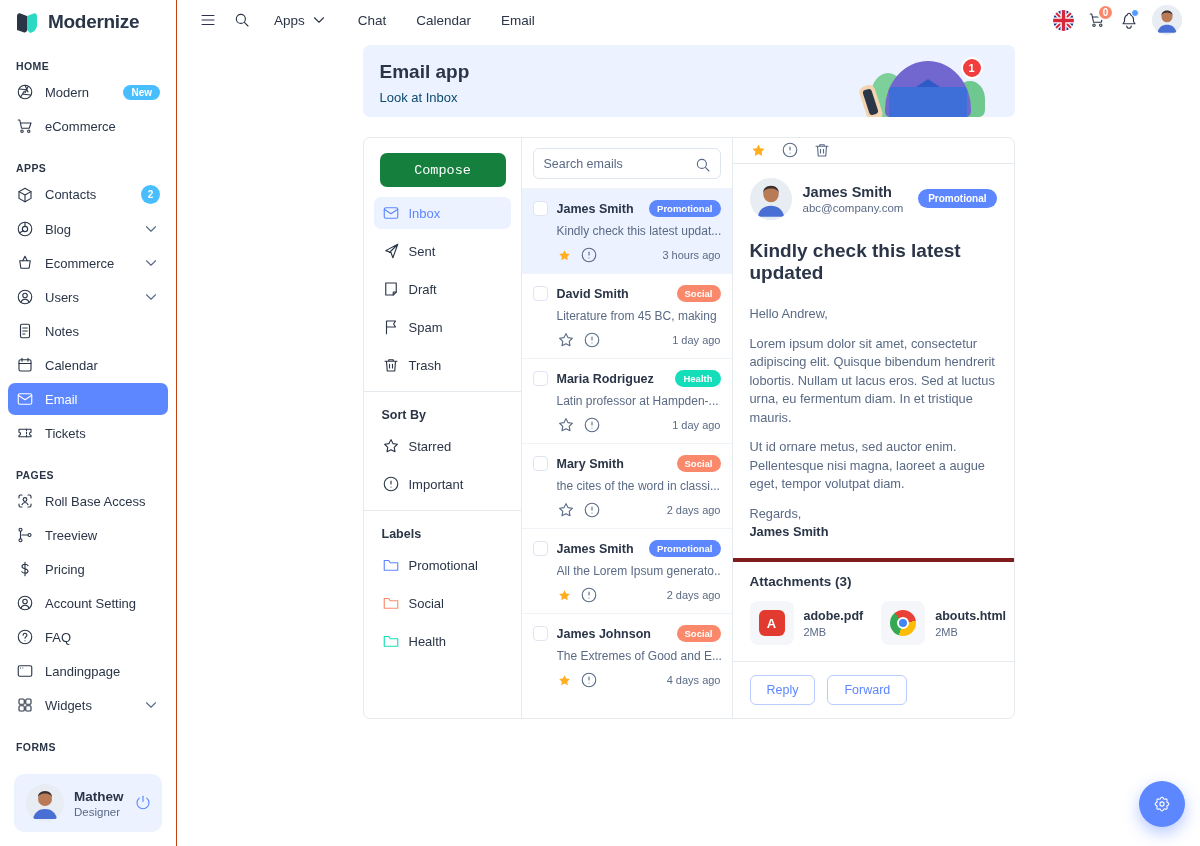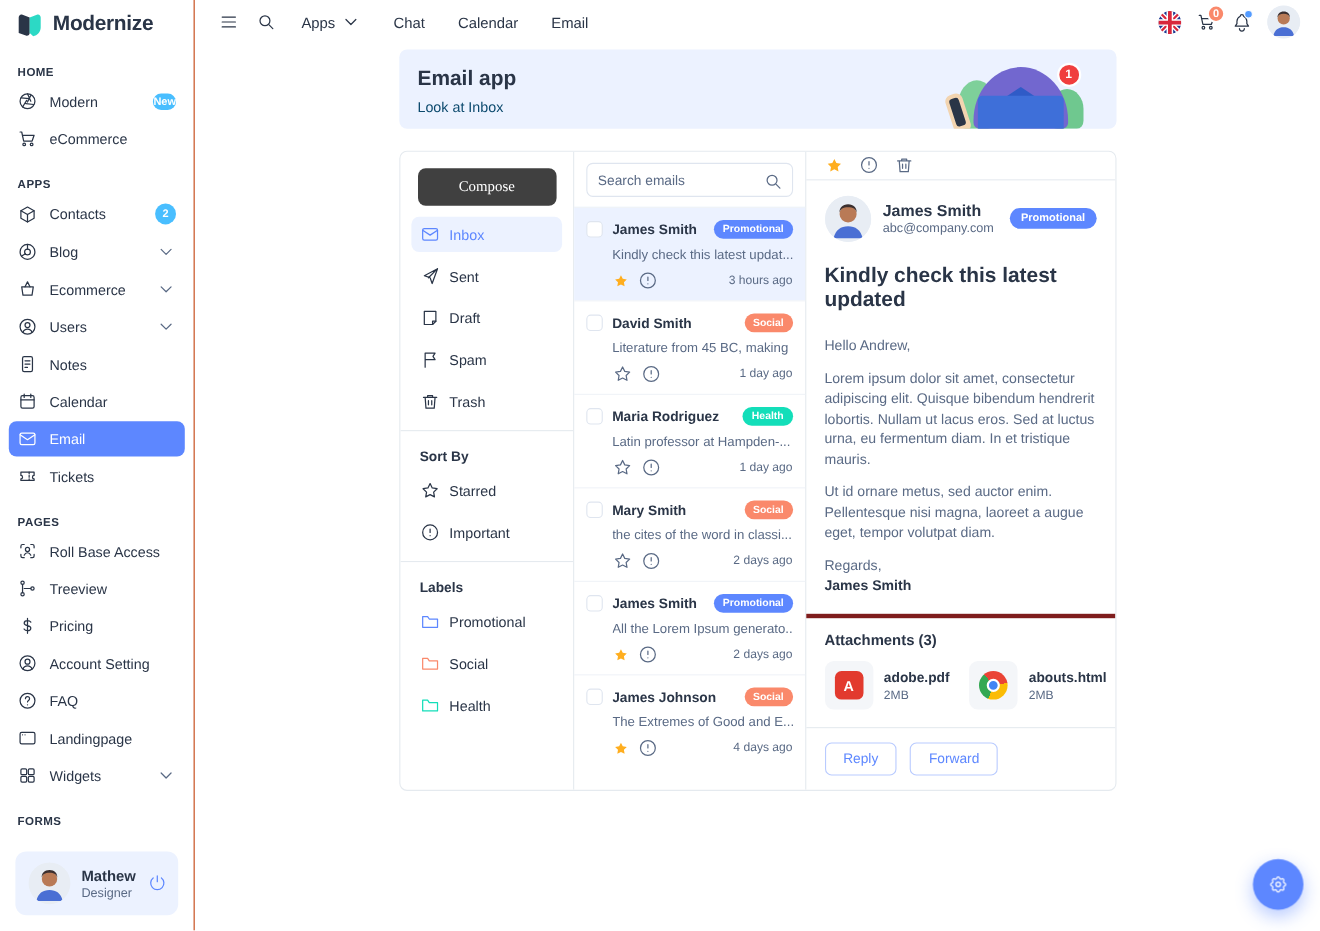--- a/index.html
+++ b/index.html
@@ -19,21 +19,21 @@
   .side-scroll { flex:1; overflow:hidden; padding:0 0 6px 0; }
   .s-section { padding:18px 16px 2px 16px; font-size:10.5px; font-weight:bold;
     color:#2A3547; letter-spacing:.4px; }
   .s-item { display:flex; align-items:center; gap:11px; margin:2px 8px; padding:7px 8px;
     border-radius:7px; font-size:13px; color:#2A3547; cursor:pointer; }
   .s-item .s-ic { color:#2A3547; }
   .s-item.active { background:#5D87FF; color:#fff; }
   .s-item.active .s-ic { color:#fff; }
   .s-label { flex:1; white-space:nowrap; overflow:hidden; }
   .pill { font-size:10px; background:#49BEFF; color:#fff; border-radius:10px;
-    padding:2px 0; font-weight:bold; }
+    padding:2px 8px; font-weight:bold; }
   .dot-badge { width:19px; height:19px; border-radius:50%; background:#49BEFF; color:#fff;
     font-size:10px; font-weight:bold; display:flex; align-items:center; justify-content:center; }
   .chev { color:#5A6A85; }
 
   .user-card { margin:8px 14px 14px 14px; background:#ECF2FF; border-radius:10px;
     display:flex; align-items:center; gap:10px; padding:10px 12px; }
   .user-card .u-name { font-size:13.5px; font-weight:bold; color:#2A3547; }
   .user-card .u-role { font-size:11.5px; color:#5A6A85; margin-top:2px; }
   .power { margin-left:auto; color:#5D87FF; cursor:pointer; }
 
@@ -81,23 +81,23 @@
     background:#F2D4B0; border-radius:6px; transform:rotate(-18deg); }
   .ill .phone { position:absolute; left:-3px; bottom:2px; width:9px; height:26px;
     background:#2A3547; border-radius:3px; transform:rotate(-18deg); }
 
   
   .mail-card { margin-top:20px; height:582px; border:1px solid #e5eaef; border-radius:7px;
     display:flex; overflow:hidden; background:#fff; }
 
   
   .mcol1 { width:158px; min-width:158px; border-right:1px solid #e5eaef; padding-top:15px; }
-  .compose { display:block; width:126px; margin:0 16px; height:34px; background:#404040;
+  .compose { display:block; width:126px; margin:0 16px; height:34px; background:#15803d;
     color:#fff; border:none; border-radius:7px; font-size:13.5px; cursor:pointer;
-    font-family:Liberation Serif, serif; }
+    font-family:Liberation Mono, monospace; }
   .f-item { display:flex; align-items:center; gap:9px; margin:6px 10px; padding:7px 8px;
     border-radius:7px; font-size:13px; color:#2A3547; cursor:pointer; }
   .f-item .f-ic { color:#2A3547; }
   .f-item.active { background:#ECF2FF; color:#5D87FF; }
   .f-item.active .f-ic { color:#5D87FF; }
   .m-divider { border-top:1px solid #e5eaef; margin:10px 0; }
   .m-head { font-size:12.5px; font-weight:bold; color:#2A3547; padding:6px 18px 2px 18px; }
 
   
   .mcol2 { width:211px; min-width:211px; border-right:1px solid #e5eaef;

